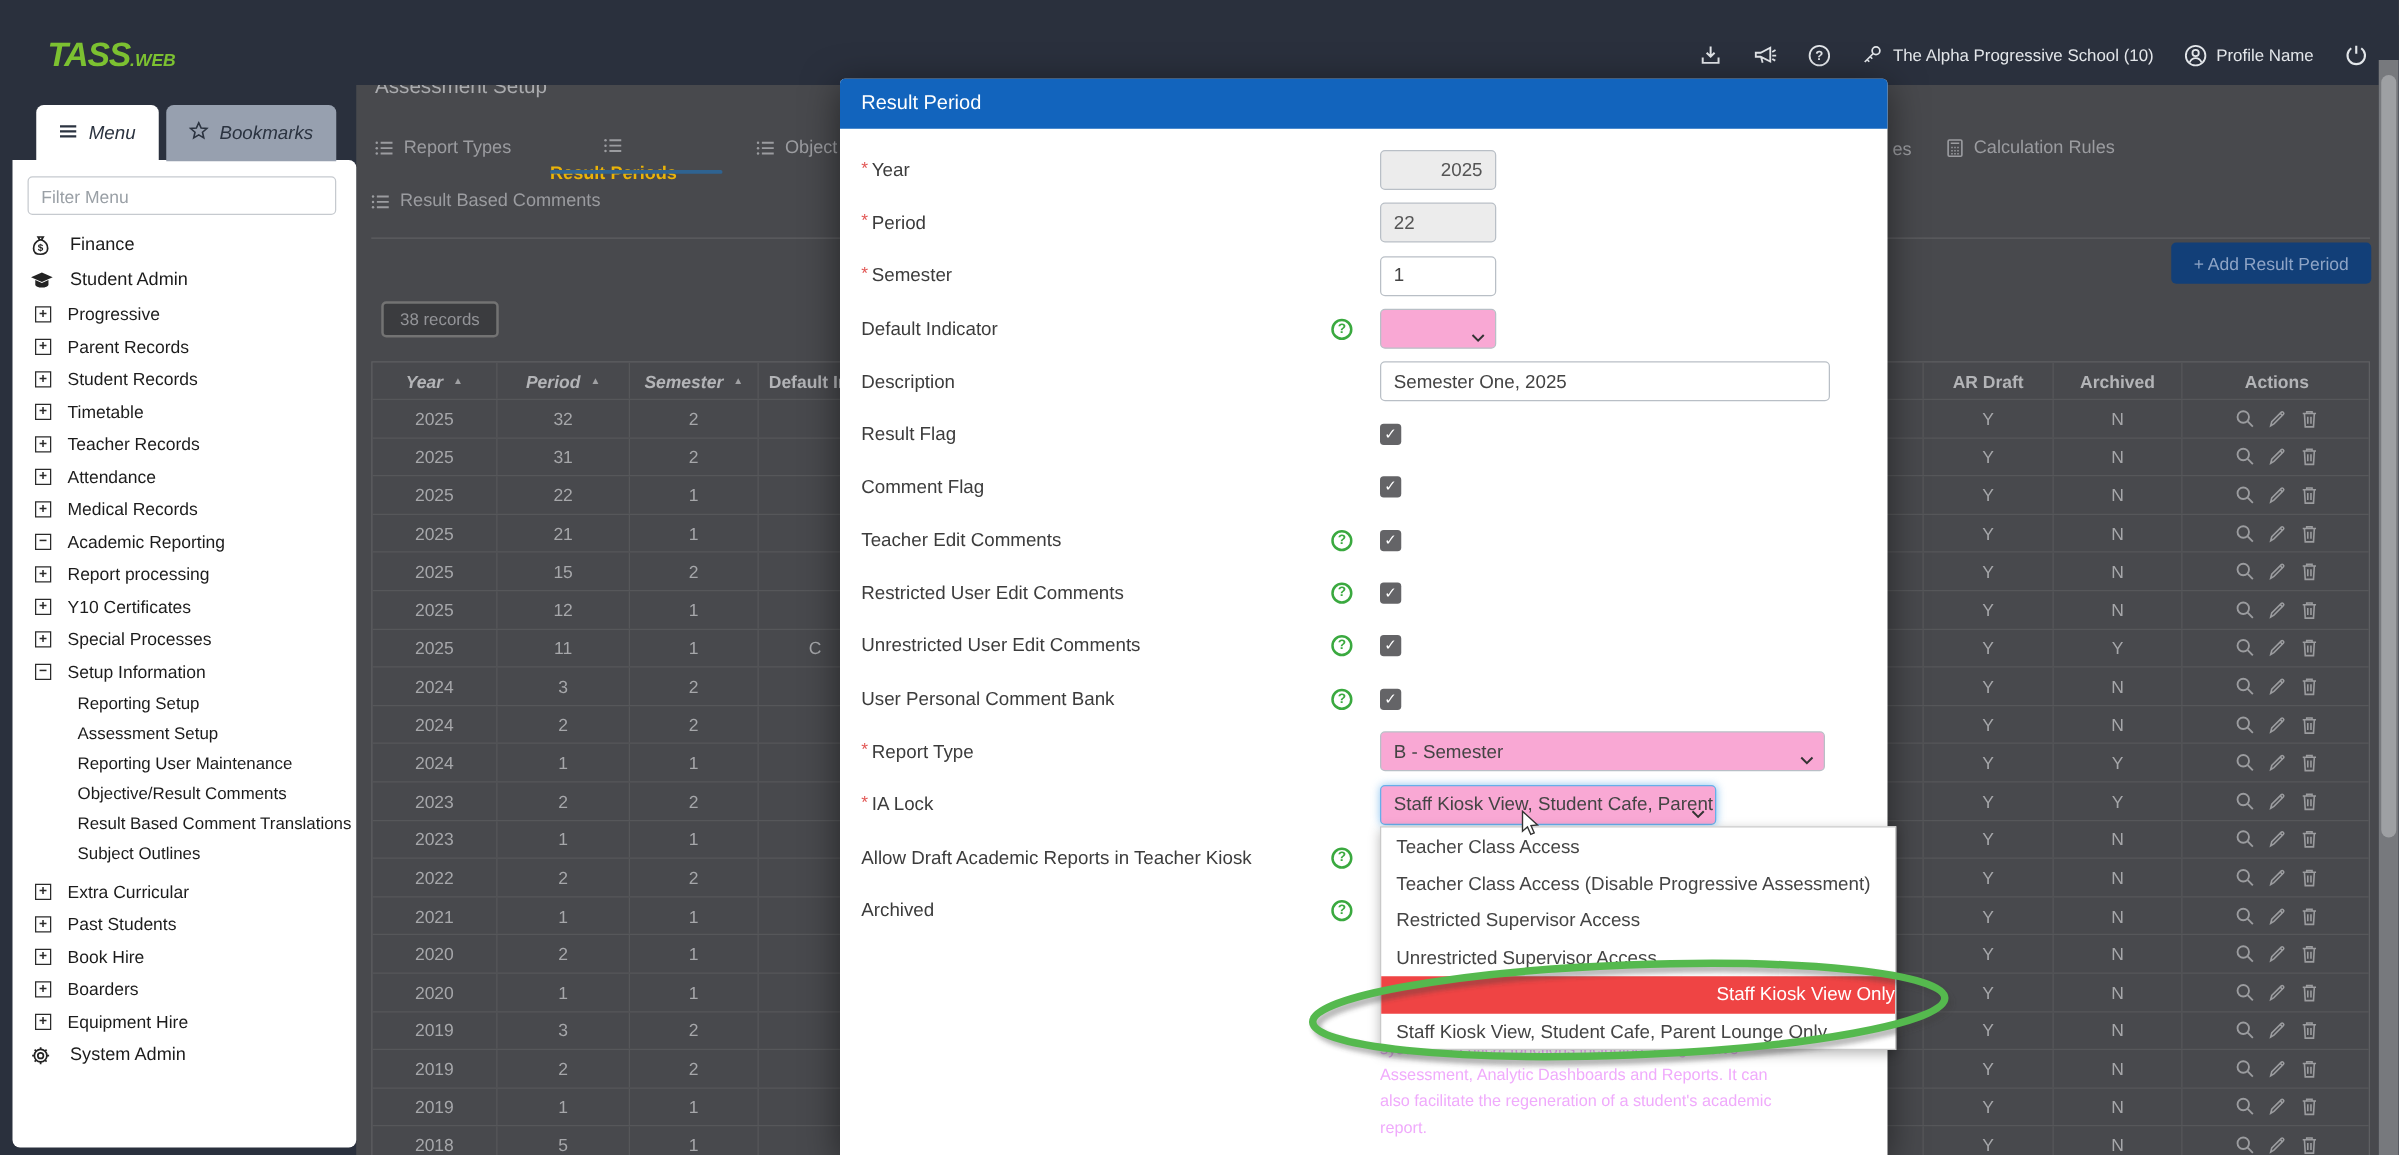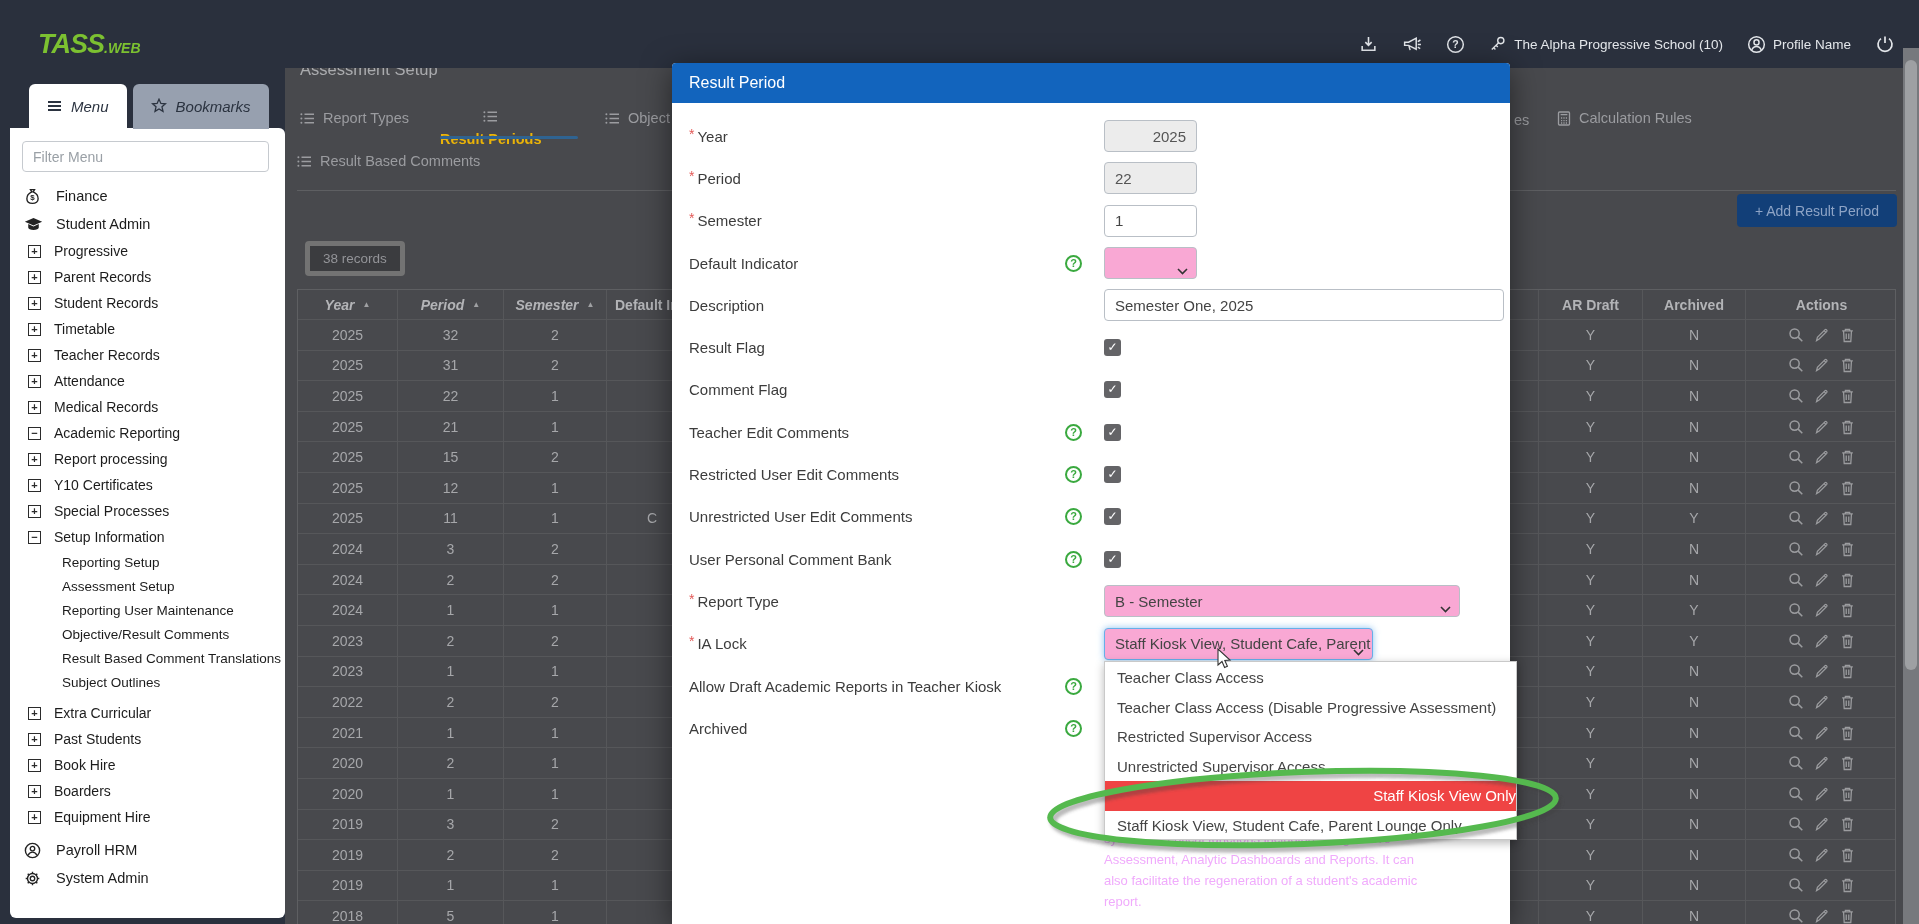--- a/index.html
+++ b/index.html
@@ -37,21 +37,21 @@
   
   .content { position:absolute; left:285px; top:48px; width:1618px; height:876px; background:#48494d; z-index:1; }
   .page-title { position:absolute; left:15px; top:12px; font-size:16.5px; color:#aaabae; }
   .ptab { position:absolute; display:flex; align-items:center; gap:8px; font-size:14.5px; color:#9b9ca0; cursor:pointer; }
   .ptab.active { color:#eab308; font-weight:bold;flex-direction:column; }
   .ptab .tabico { color:#9b9ca0; display:flex; }
   .tab-underline { position:absolute; height:3px; background:#2f6391; border-radius:2px; }
   .tab-partial { position:absolute; font-size:14.5px; color:#9b9ca0; }
   .divider { position:absolute; left:12px; top:142px; width:1599px; height:1px; background:#5e5f62; }
   .add-btn { position:absolute; left:1452px; top:146px; width:160px; height:33px; background:#123f78; color:#8ea4c6; border:none; border-radius:4px; font-size:14px; cursor:pointer; font-family:"Liberation Sans",sans-serif; }
-  .records-badge { position:absolute; left:20px; top:193px; background:#3b3c3f; border:5px solid #737373; border-radius:4px; color:#939498; font-size:13.5px; padding:5px 13px; }
+  .records-badge { position:absolute; left:20px; top:193px; background:#3b3c3f; border:2px solid #737373; border-radius:4px; color:#939498; font-size:13.5px; padding:5px 13px; }
 
   
   .gtable { position:absolute; left:12px; top:241px; width:1599px; border:1px solid #5e5f62; }
   .t-row { display:grid; grid-template-columns:100px 106px 103px 932px 104px 103px 151px; }
   .t-head { height:29px; }
   .t-body .t-row { height:30.6px; border-top:1px solid #56575a; }
   .t-cell { display:flex; align-items:center; justify-content:center; font-size:14px; color:#a6a7aa; border-right:1px solid #56575a; overflow:hidden; }
   .t-cell:last-child { border-right:none; }
   .t-head .t-cell { color:#b3b4b7; font-weight:bold; }
   .t-head .t-cell.sortable { font-style:italic; }
@@ -303,30 +303,20 @@
         <span class="m-ico">
           <span class="pmbox">+</span>
         </span>
         <span class="m-label">Boarders</span>
       </div>
       <div class="m-item lvl1">
         <span class="m-ico">
           <span class="pmbox">+</span>
         </span>
         <span class="m-label">Equipment Hire</span>
-      </div>
-      <div class="m-item lvl0 gap">
-        <span class="m-ico">
-          <svg width="17" height="17" viewBox="0 0 16 16" fill="none" stroke="#232323" stroke-width="1.3">
-            <circle cx="8" cy="8" r="6.7"></circle>
-            <circle cx="8" cy="6.2" r="2.1"></circle>
-            <path d="M3.9 12.5c.8-2 2.2-3 4.1-3s3.3 1 4.1 3"></path>
-          </svg>
-        </span>
-        <span class="m-label">Payroll HRM</span>
       </div>
       <div class="m-item lvl0">
         <span class="m-ico">
           <svg width="17" height="17" viewBox="0 0 16 16" fill="none" stroke="#232323" stroke-width="1.3">
             <circle cx="8" cy="8" r="2.1"></circle>
             <circle cx="8" cy="8" r="4.7"></circle>
             <path d="M8 1.6v1.7M8 12.7v1.7M1.6 8h1.7M12.7 8h1.7M3.5 3.5l1.2 1.2M11.3 11.3l1.2 1.2M12.5 3.5l-1.2 1.2M4.7 11.3l-1.2 1.2"></path>
           </svg>
         </span>
         <span class="m-label">System Admin</span>
@@ -1064,21 +1054,21 @@
               </svg></span>
           </div>
         </div>
       </div>
       <div class="m-row">
         <div class="f-label">
           <span>Description</span>
         </div>
         <div class="f-helpslot"></div>
         <div class="f-ctrl">
-          <div class="inp" style="width:400px">Semester One, 2025</div>
+          <div class="inp" style="width:360px">Semester One, 2025</div>
         </div>
       </div>
       <div class="m-row">
         <div class="f-label">
           <span>Result Flag</span>
         </div>
         <div class="f-helpslot"></div>
         <div class="f-ctrl">
           <div class="checkbox">✓</div>
         </div>

